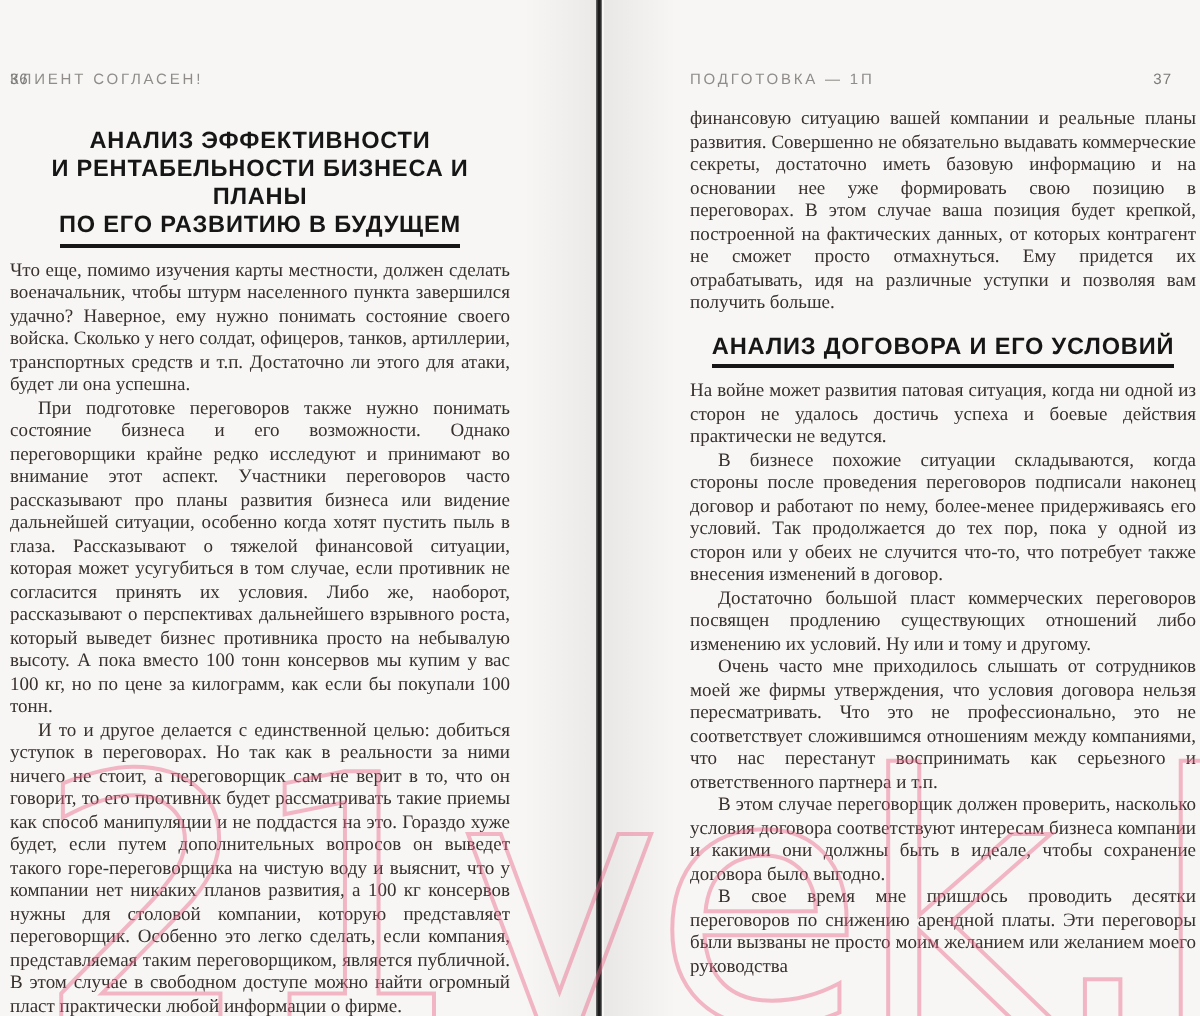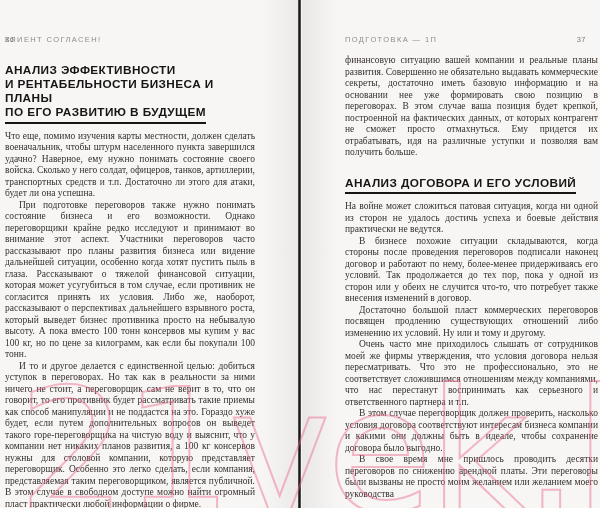--- a/index.html
+++ b/index.html
@@ -76,20 +76,21 @@
   .pagenum-right { right: 12px; }
 
   .section-heading {
     font-family: "Liberation Sans", sans-serif;
     font-weight: 700;
     font-size: 11.8px;
     line-height: 14px;
     letter-spacing: 0.4px;
     color: #161616;
     text-transform: uppercase;
+    text-align: center;
   }
   .heading-left { margin-top: 16px; }
   .heading-underline {
     display: inline-block;
     border-bottom: 2.4px solid #161616;
     padding-bottom: 2.5px;
   }
 
   .bodytext {
     font-family: "Liberation Serif", serif;
@@ -100,21 +101,21 @@
   }
   .bodytext p {
     margin: 0;
     hyphens: auto;
     -webkit-hyphens: auto;
   }
   .bodytext p.indent { text-indent: 14px; }
 
   .body-left  { margin-top: 7px; }
   .body-right-intro { margin-top: 8px; }
-  .heading-right { margin-top: 17px; }
+  .heading-right { margin-top: 7px; }
   .body-right-rest { margin-top: 7px; }
 
   .watermark {
     position: absolute;
     left: 18px;
     top: 366px;
     width: 700px;
     font-family: "DejaVu Sans", sans-serif;
     font-weight: 400;
     font-size: 172px;
@@ -167,21 +168,21 @@
 
     <div class="bodytext body-right-intro">
       <p>финансовую ситуацию вашей компании и реальные планы развития. Совершенно не обязательно выдавать коммерческие секреты, достаточно иметь базовую информацию и на основании нее уже формировать свою позицию в переговорах. В этом случае ваша позиция будет крепкой, построенной на фактических данных, от которых контрагент не сможет просто отмахнуться. Ему придется их отрабатывать, идя на различные уступки и позволяя вам получить больше.</p>
     </div>
 
     <div class="section-heading heading-right">
       <span class="heading-underline">АНАЛИЗ ДОГОВОРА И ЕГО УСЛОВИЙ</span>
     </div>
 
     <div class="bodytext body-right-rest">
-      <p>На войне может сложиться патовая ситуация, когда ни одной из сторон не удалось достичь успеха и боевые действия практически не ведутся.</p>
+      <p>На войне может развития патовая ситуация, когда ни одной из сторон не удалось достичь успеха и боевые действия практически не ведутся.</p>
       <p class="indent">В бизнесе похожие ситуации складываются, когда стороны после проведения переговоров подписали наконец договор и работают по нему, более-менее придерживаясь его условий. Так продолжается до тех пор, пока у одной из сторон или у обеих не случится что-то, что потребует также внесения изменений в договор.</p>
       <p class="indent">Достаточно большой пласт коммерческих переговоров посвящен продлению существующих отношений либо изменению их условий. Ну или и тому и другому.</p>
       <p class="indent">Очень часто мне приходилось слышать от сотрудников моей же фирмы утверждения, что условия договора нельзя пересматривать. Что это не профессионально, это не соответствует сложившимся отношениям между компаниями, что нас перестанут воспринимать как серьезного и ответственного партнера и т.п.</p>
       <p class="indent">В этом случае переговорщик должен проверить, насколько условия договора соответствуют интересам бизнеса компании и какими они должны быть в идеале, чтобы сохранение договора было выгодно.</p>
       <p class="indent">В свое время мне пришлось проводить десятки переговоров по снижению арендной платы. Эти переговоры были вызваны не просто моим желанием или желанием моего руководства</p>
     </div>
   </div>
 
   <div class="watermark">21vek.by</div>
 

